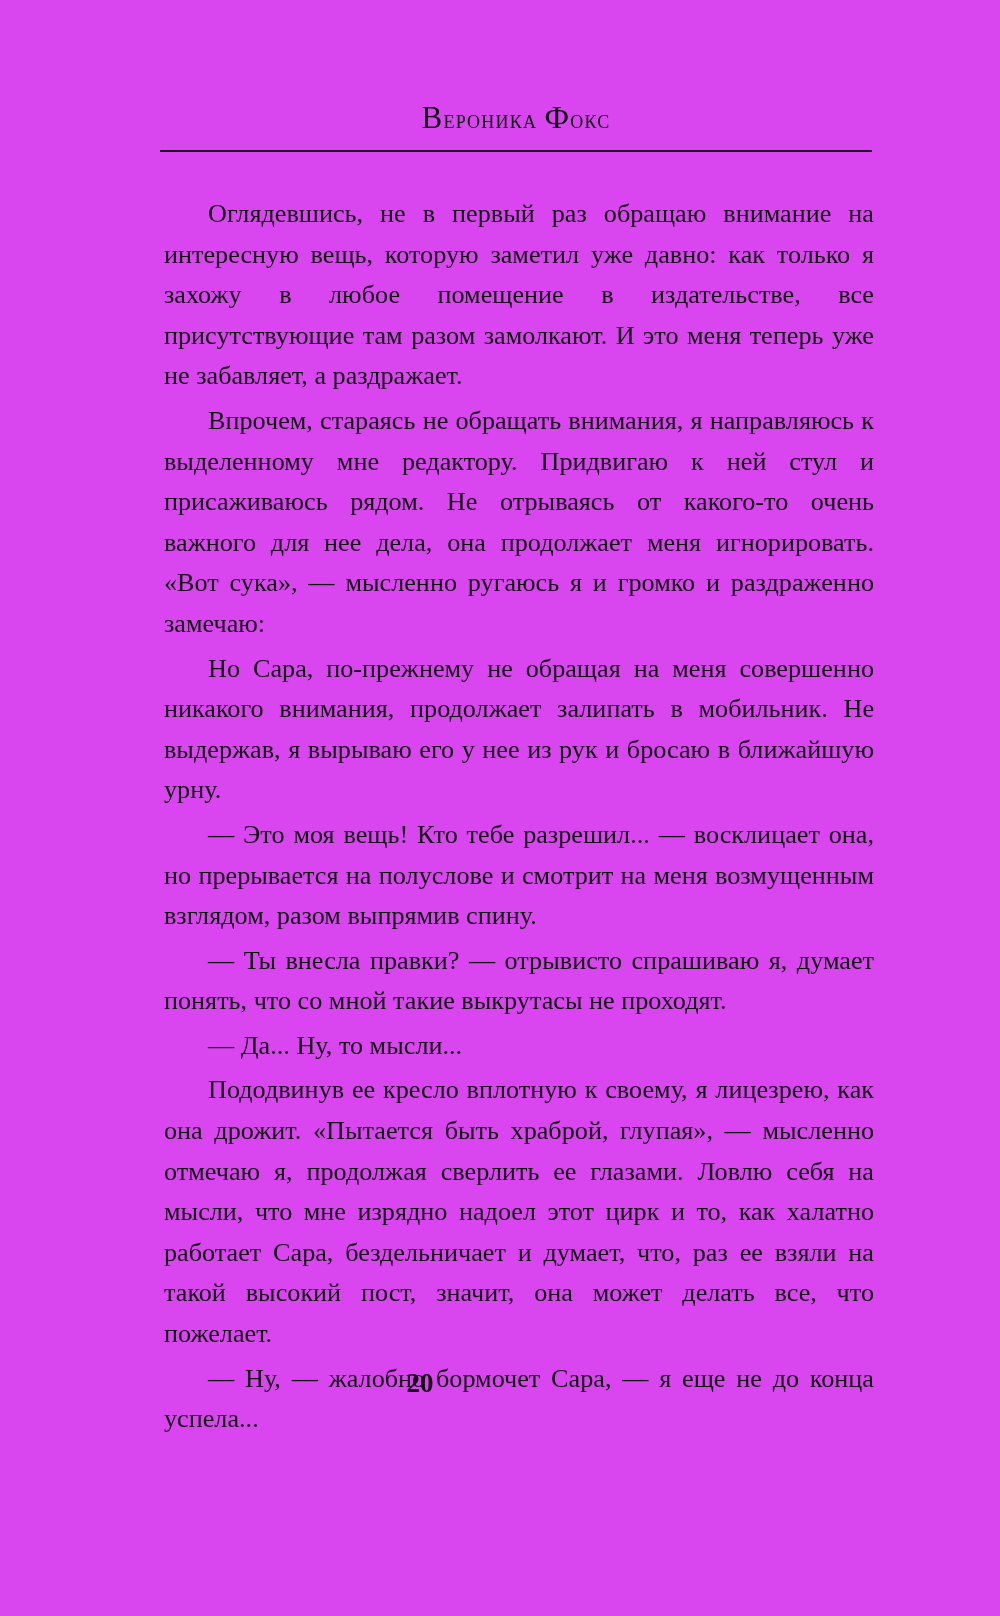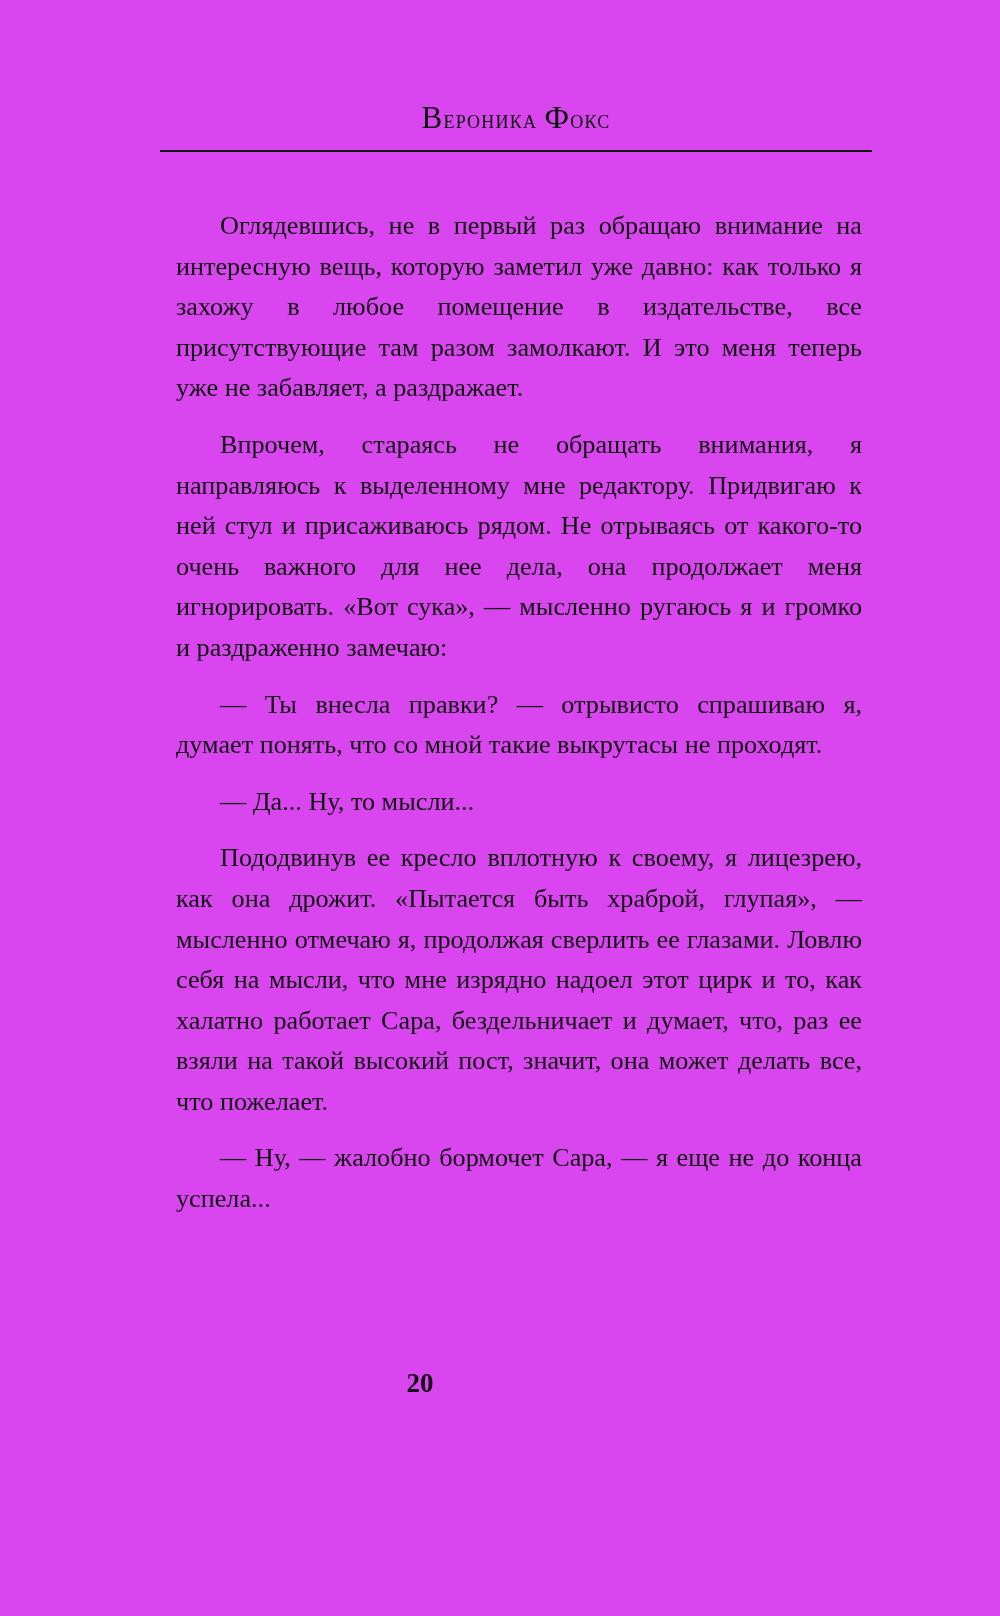--- a/index.html
+++ b/index.html
@@ -54,21 +54,21 @@
     top: 190px;
     width: 718px;
     font-size: 26.2px;
     line-height: 40.6px;
     text-align: justify;
     text-justify: inter-word;
     color: #111111;
     hyphens: manual;
   }
   .body-text p {
-    margin: 16px;
+    margin: 4px;
     text-indent: 44px;
   }
   .page-number {
     position: absolute;
     left: 0;
     top: 1368px;
     width: 840px;
     text-align: center;
     font-size: 27px;
     font-weight: bold;
@@ -84,20 +84,22 @@
   <div class="header-block">
     <div class="running-head">
       <span class="cap">В</span><span>ЕРОНИКА</span>&nbsp;<span class="cap">Ф</span><span>ОКС</span>
     </div>
     <div class="rule"></div>
   </div>
 
   <div class="body-text">
     <p>Оглядевшись, не в первый раз обращаю внимание на интересную вещь, которую заметил уже давно: как только я захожу в любое помещение в издательстве, все присутствующие там разом замолкают. И это меня теперь уже не забавляет, а раздражает.</p>
     <p>Впрочем, стараясь не обращать внимания, я направляюсь к выделенному мне редактору. Придвигаю к ней стул и присаживаюсь рядом. Не отрываясь от какого-то очень важного для нее дела, она продолжает меня игнорировать. «Вот сука», — мысленно ругаюсь я и громко и раздраженно замечаю:</p>
+    <p>Но Сара, по-прежнему не обращая на меня совершенно никакого внимания, продолжает залипать в мобильник. Не выдержав, я вырываю его у нее из рук и бросаю в ближайшую урну.</p>
+    <p>— Это моя вещь! Кто тебе разрешил... — восклицает она, но прерывается на полуслове и смотрит на меня возмущенным взглядом, разом выпрямив спину.</p>
     <p>— Ты внесла правки? — отрывисто спрашиваю я, думает понять, что со мной такие выкрутасы не проходят.</p>
     <p>— Да... Ну, то мысли...</p>
     <p>Пододвинув ее кресло вплотную к своему, я лицезрею, как она дрожит. «Пытается быть храброй, глупая», — мысленно отмечаю я, продолжая сверлить ее глазами. Ловлю себя на мысли, что мне изрядно надоел этот цирк и то, как халатно работает Сара, бездельничает и думает, что, раз ее взяли на такой высокий пост, значит, она может делать все, что пожелает.</p>
     <p>— Ну, — жалобно бормочет Сара, — я еще не до конца успела...</p>
   </div>
 
   <div class="page-number">20</div>
 
 </div>
 

